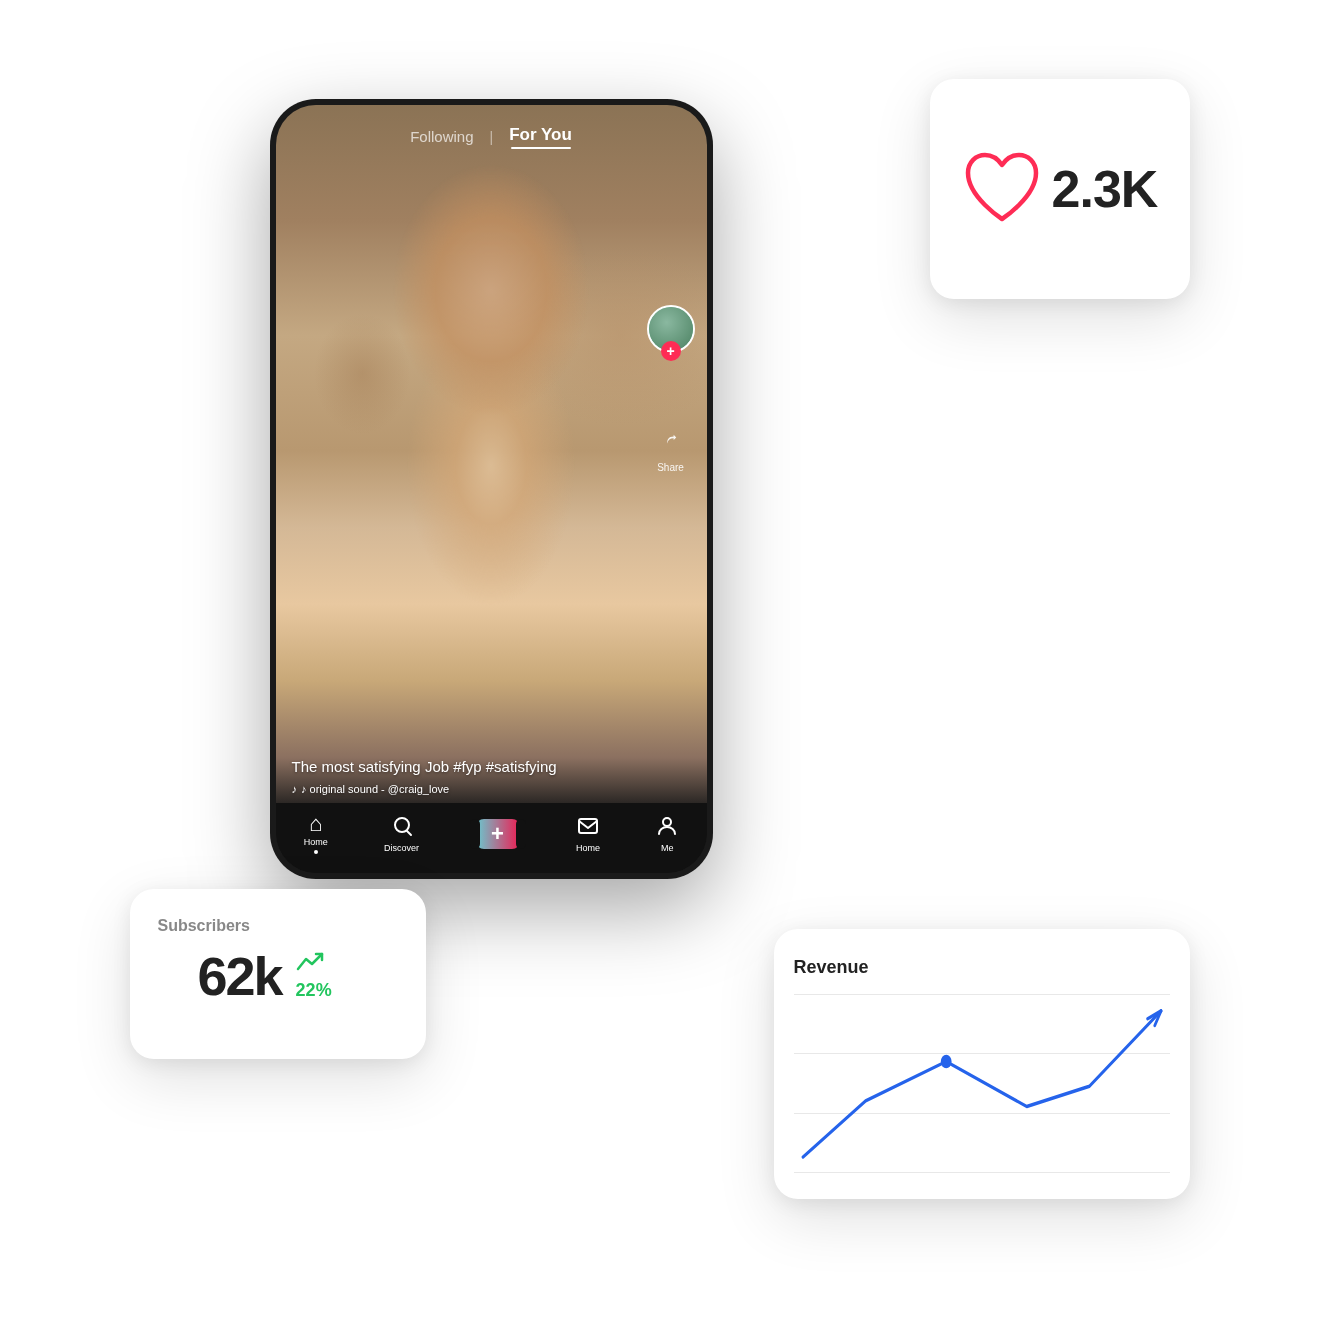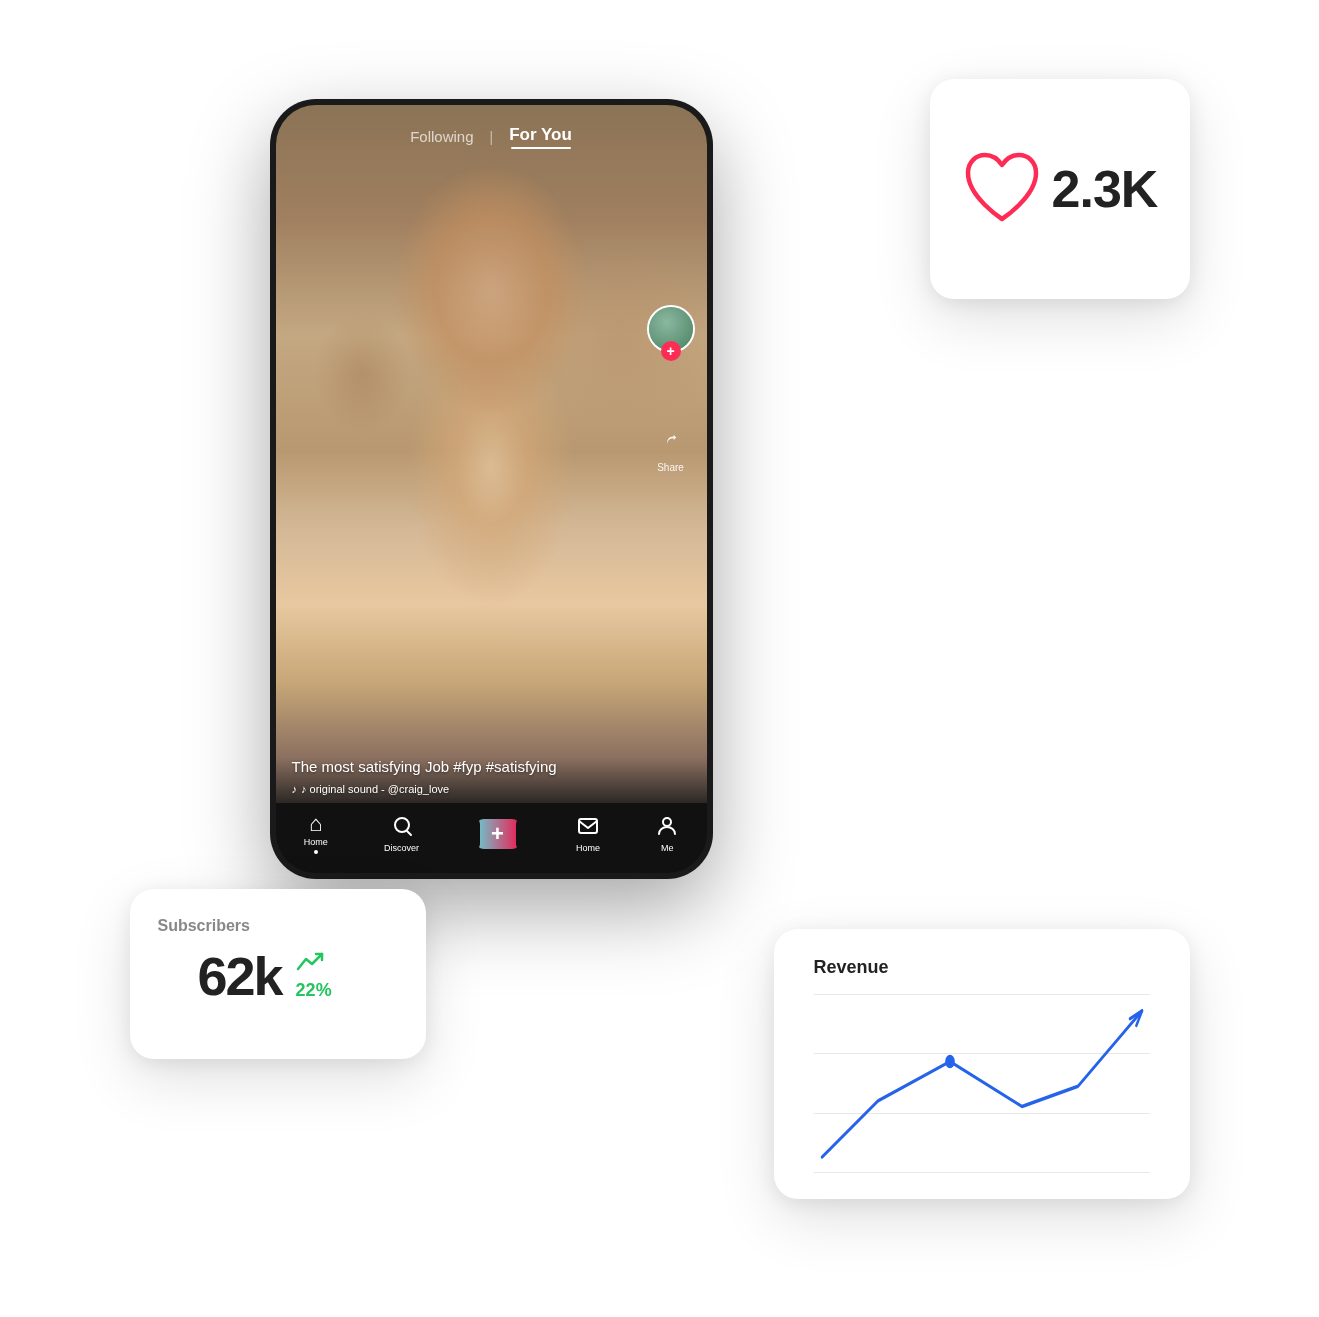--- a/index.html
+++ b/index.html
@@ -371,21 +371,21 @@
     
     .revenue-card {
       position: absolute;
       right: 20px;
       bottom: 60px;
       width: 416px;
       height: 270px;
       background: white;
       border-radius: 24px;
       box-shadow: 0 20px 60px rgba(0,0,0,0.12), 0 4px 20px rgba(0,0,0,0.08);
-      padding: 28px 40px;
+      padding: 28px 20px;
       z-index: 5;
     }
 
     .revenue-title {
       font-size: 18px;
       font-weight: 700;
       color: #222;
       margin-bottom: 16px;
     }
 

